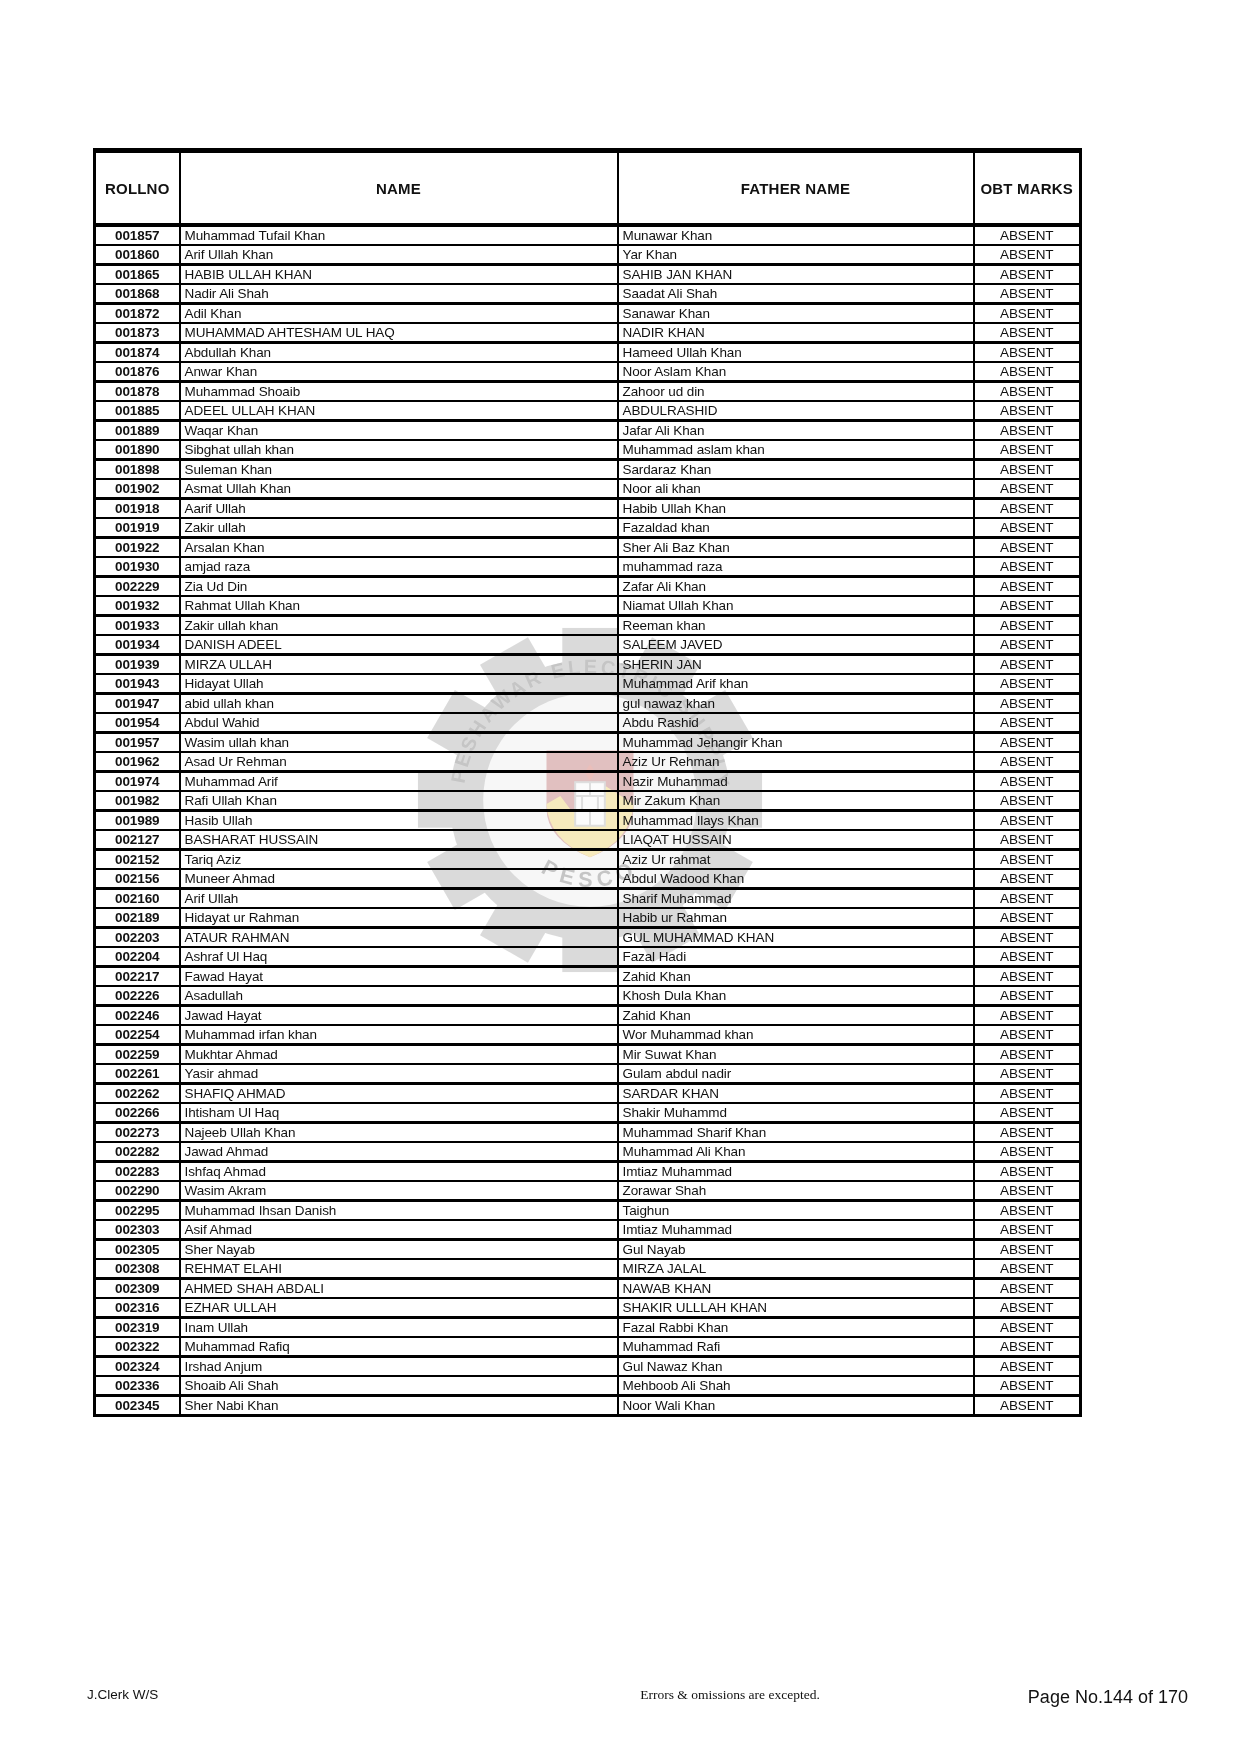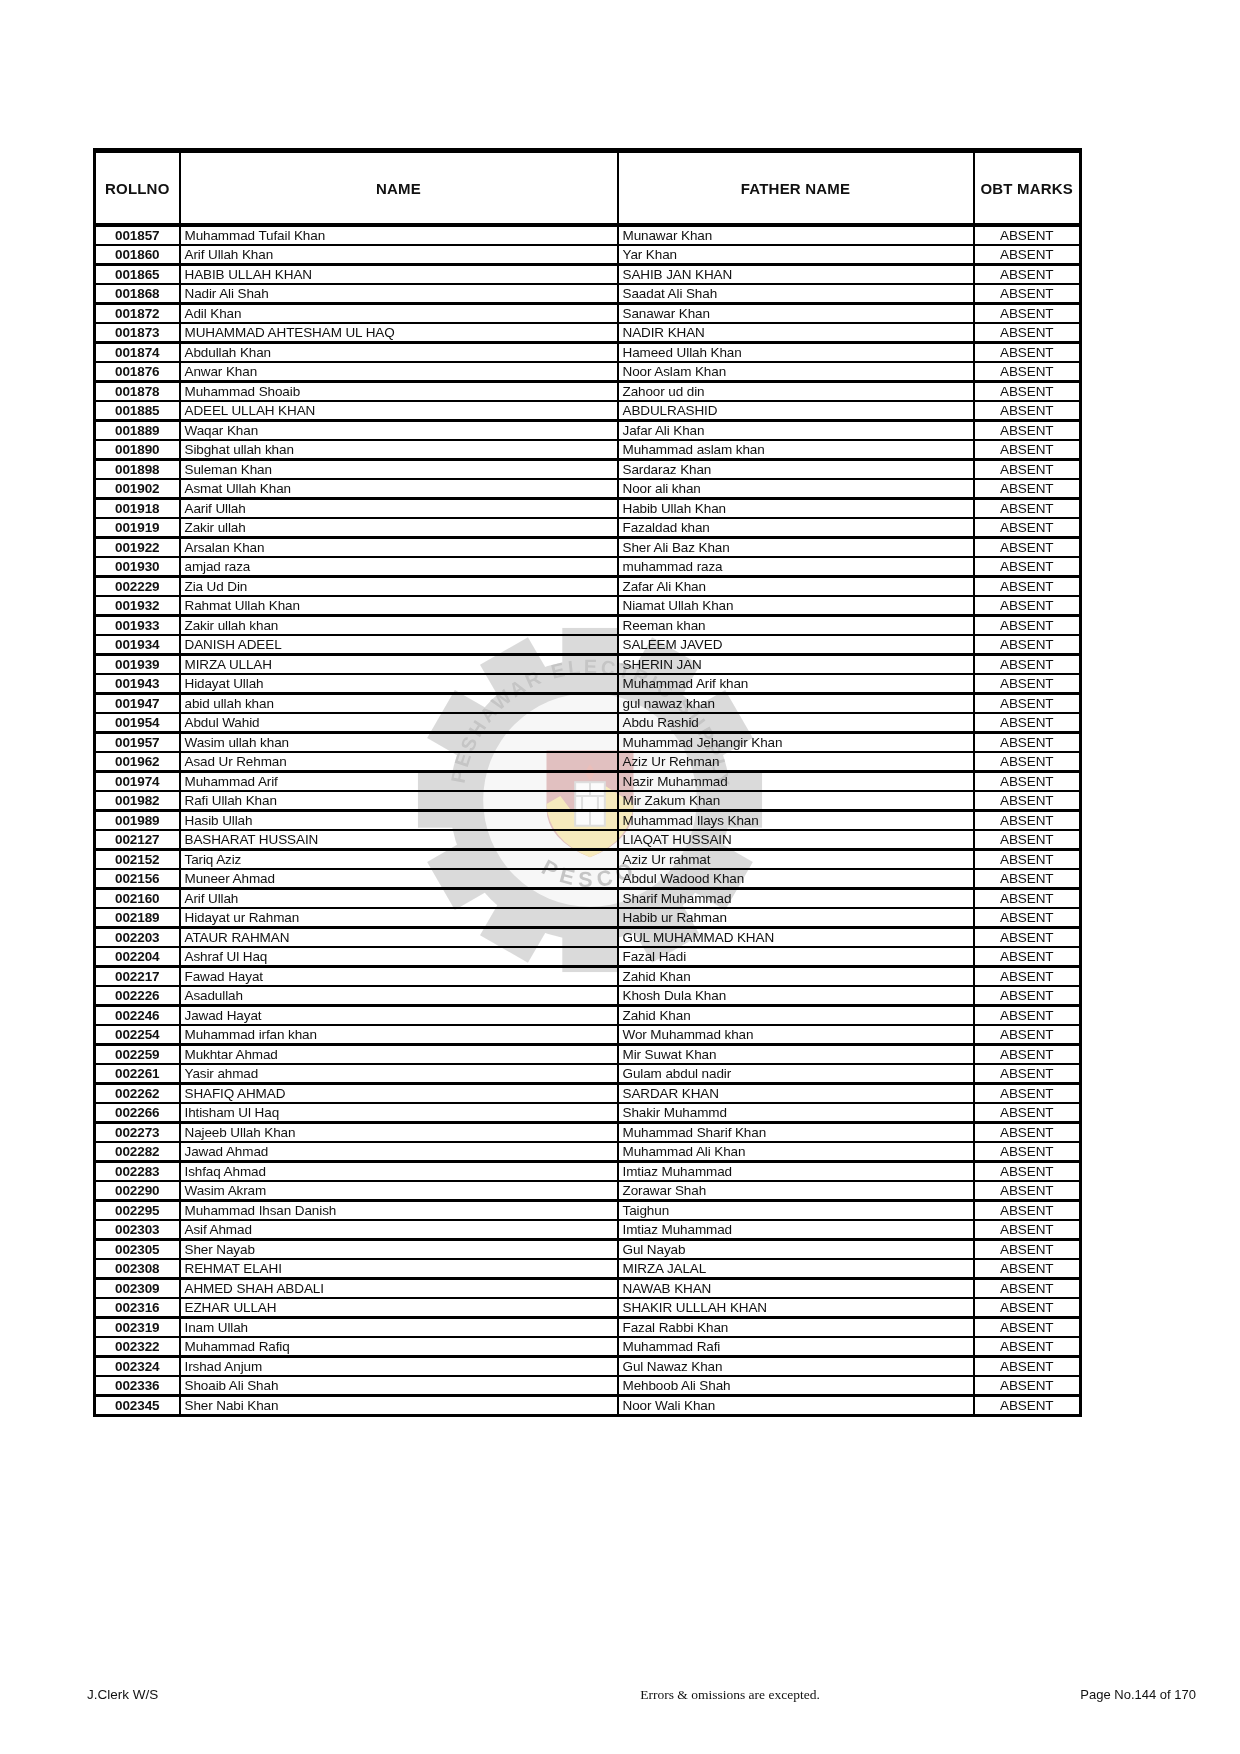--- a/index.html
+++ b/index.html
@@ -56,21 +56,21 @@
     letter-spacing:-.1px;
   }
   table.results tbody tr:nth-child(even) td{border-bottom-width:3px;}
   td.c-roll{font-weight:bold;text-align:center;padding:0 2px;}
   td.c-name{text-align:left;}
   td.c-father{text-align:left;}
   td.c-marks{text-align:center;padding:0 2px;}
   
   .footer-left{position:absolute;top:1687px;left:87px;font-size:13.5px;z-index:1;}
   .footer-center{position:absolute;top:1687px;left:450px;width:560px;text-align:center;font-size:13.5px;z-index:1;font-family:Liberation Serif, serif;}
-  .footer-right{position:absolute;top:1687px;right:44px;font-size:13px;z-index:1;}
+  .footer-right{position:absolute;top:1687px;right:52px;font-size:18px;z-index:1;}
 </style>
 </head>
 <body>
 
 <div class="page">
 
   <div class="watermark">
     <svg width="356" height="356" viewBox="0 0 360 360" xmlns="http://www.w3.org/2000/svg">
       <defs>
         <path id="arcTop" d="M 52,180 A 128,128 0 1 1 308,180" fill="none"></path>

